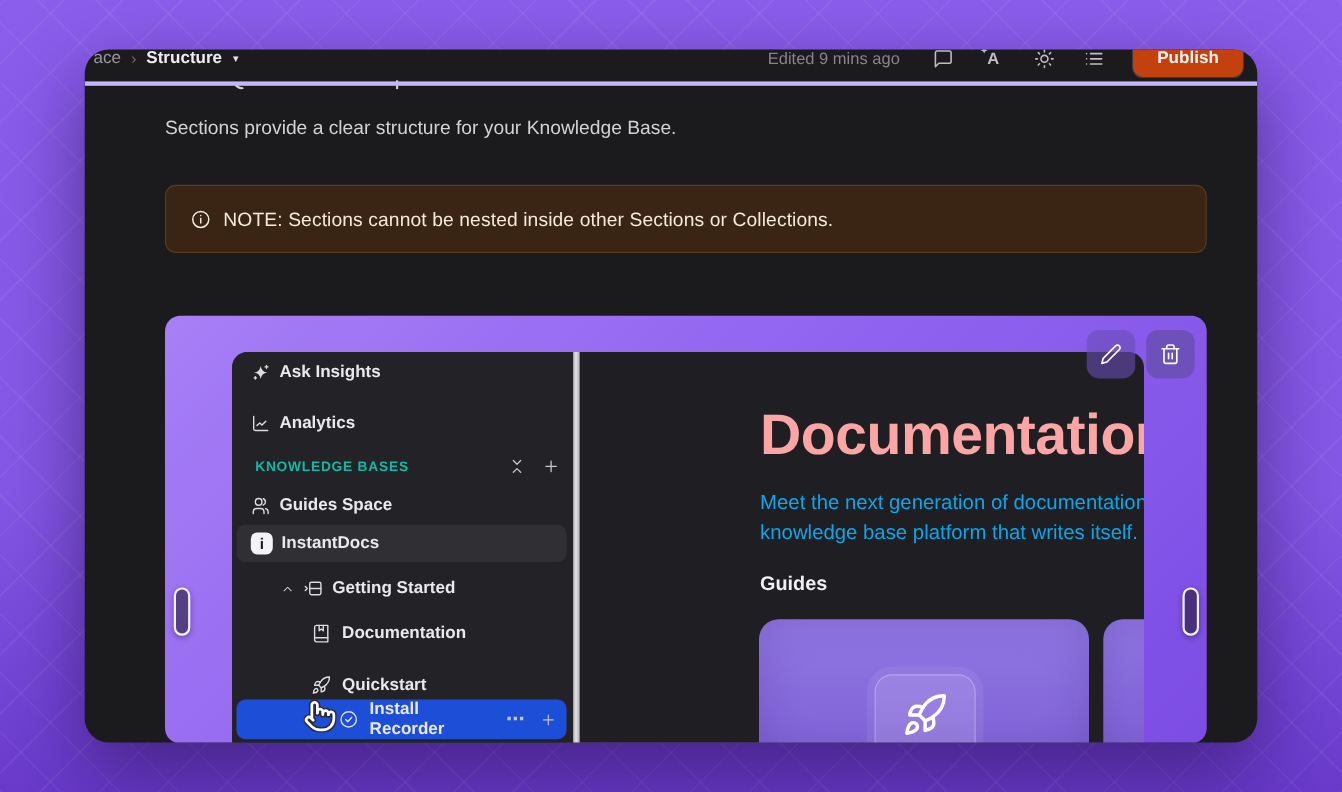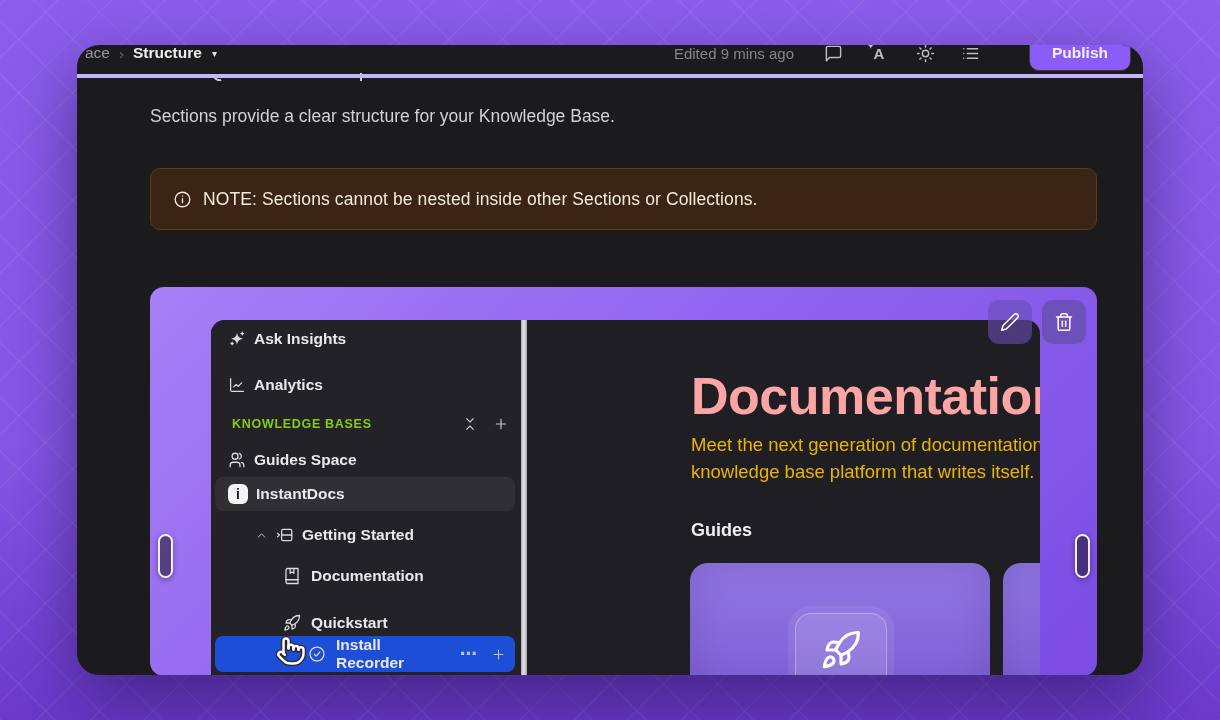--- a/index.html
+++ b/index.html
@@ -26,22 +26,22 @@
   .breadcrumb{ display:flex; align-items:center; gap:9px; font-size:15.5px; color:#97979d; }
   .breadcrumb .cur{ color:#ededf0; font-weight:600; }
   .breadcrumb .sep{ color:#6f6f75; font-size:15px; }
   .breadcrumb .caret{ color:#e4e4e8; font-size:10px; margin-left:1px; }
   .topbar-right{ margin-left:auto; display:flex; align-items:center; gap:25px; }
   .edited{ color:#85858b; font-size:15px; margin-right:4px; }
   .tb-icon{ color:#bdbdc3; width:20px; height:20px; display:flex; align-items:center; justify-content:center; cursor:pointer;}
   .tb-icon svg{ width:19px; height:19px; stroke:currentColor; fill:none; stroke-width:1.8; stroke-linecap:round; stroke-linejoin:round;}
   .ai-icon{ font-size:15px; font-weight:700; color:#bdbdc3; position:relative; width:22px; text-align:center;}
   .ai-icon .star{ font-style:normal; font-size:9px; position:absolute; left:-1px; top:-2px;}
-  .publish{ background:#8b5cf6; border:1px solid #3b3b40; color:#f2f2f4; font-family:inherit;
-    font-size:15.5px; font-weight:600; border-radius:10px; padding:8px 22px; cursor:pointer;margin-left:24px; }
+  .publish{ background:#c2410c; border:1px solid #3b3b40; color:#f2f2f4; font-family:inherit;
+    font-size:15.5px; font-weight:600; border-radius:10px; padding:8px 22px; cursor:pointer; }
 
   
   .frag1{ position:absolute; left:136px; top:29px; width:8px; height:8px;
     border-left:2px solid #cfcfd3; border-bottom:2px solid #cfcfd3; border-bottom-left-radius:8px; transform:rotate(-12deg);}
   .frag2{ position:absolute; left:283px; top:28px; width:2px; height:8px; background:#cfcfd3;}
 
   .intro{ position:absolute; left:73px; top:59px; font-size:17.5px; line-height:24px; color:#d2d1d5; }
 
   .note{ position:absolute; left:73px; top:123px; width:947px; height:62px;
     background:#3a2414; border:1px solid #5c3b1e; border-radius:10px;
@@ -57,37 +57,37 @@
     background:#1f1f23; border-radius:14px 14px 0 0; overflow:hidden; }
 
   
   .ss-sidebar{ position:absolute; left:0; top:0; width:310px; height:100%; background:#232327; }
   .ss-row{ position:absolute; left:4px; right:6px; height:34px; display:flex; align-items:center;
     padding-left:13px; gap:8px; color:#e9e9ec; font-size:15.5px; font-weight:600; border-radius:8px; cursor:pointer;}
   .ss-row svg{ width:18px; height:18px; stroke:#dcdce0; fill:none; stroke-width:1.7; stroke-linecap:round; stroke-linejoin:round; flex:none;}
   .ss-row.selected{ background:#2f2f34; }
   .ss-row.hovered{ background:#1d4ed8; height:36px; }
   .kb-header{ position:absolute; left:4px; right:6px; top:88px; height:32px; display:flex; align-items:center;
-    padding:0 6px 0 17px; color:#84cc16; font-size:12.5px; font-weight:600; letter-spacing:.7px; }
+    padding:0 6px 0 17px; color:#14b8a6; font-size:12.5px; font-weight:600; letter-spacing:.7px; }
   .kb-actions{ margin-left:auto; display:flex; align-items:center; gap:15px; }
   .kb-actions svg{ width:16px; height:16px; stroke:#c7c7cc; fill:none; stroke-width:1.8; stroke-linecap:round; stroke-linejoin:round; cursor:pointer;}
   .app-badge{ width:20px; height:20px; background:#f4f4f6; border-radius:6px; color:#1d1d20;
     display:flex; align-items:center; justify-content:center; font-weight:800; font-size:14px; flex:none;}
   .chev{ width:13px !important; height:13px !important; stroke:#d3d3d8 !important; }
   .row-actions{ margin-left:auto; display:flex; align-items:center; gap:13px; padding-right:9px; color:#c3c3c9;}
   .row-actions .more{ font-size:17px; letter-spacing:1px; line-height:10px; }
   .row-actions svg{ width:15px; height:15px; }
 
   
   .ss-divider{ position:absolute; left:310px; top:0; width:6px; height:100%;
     background:linear-gradient(90deg,#aeaeb4,#e2e2e6 45%,#a9a9af); cursor:col-resize; }
 
   
   .ss-title{ position:absolute; left:480px; top:46px; font-size:52px; font-weight:800; color:#fca5a5; letter-spacing:-.5px; white-space:nowrap;text-align:center;}
-  .ss-sub{ position:absolute; left:480px; top:112px; font-size:18.5px; line-height:26.5px; color:#eab308; white-space:nowrap;}
+  .ss-sub{ position:absolute; left:480px; top:124px; font-size:18.5px; line-height:26.5px; color:#0ea5e9; white-space:nowrap;}
   .ss-guides{ position:absolute; left:480px; top:200px; font-size:18px; font-weight:700; color:#f0f0f3;}
   .card{ position:absolute; top:243px; height:130px; border-radius:18px;
     background:linear-gradient(180deg,#9177e4 0%,#7e60d4 100%);
     box-shadow:inset 0 0 40px rgba(40,20,90,.18); cursor:pointer;}
   .card1{ left:479px; width:300px; }
   .card2{ left:792px; width:60px; }
   .tile{ position:absolute; left:105px; top:50px; width:92px; height:95px; border-radius:16px;
     background:rgba(255,255,255,.15); border:1px solid rgba(255,255,255,.30);
     box-shadow:0 0 0 7px rgba(255,255,255,.07);
     display:flex; justify-content:center; padding-top:15px;}

